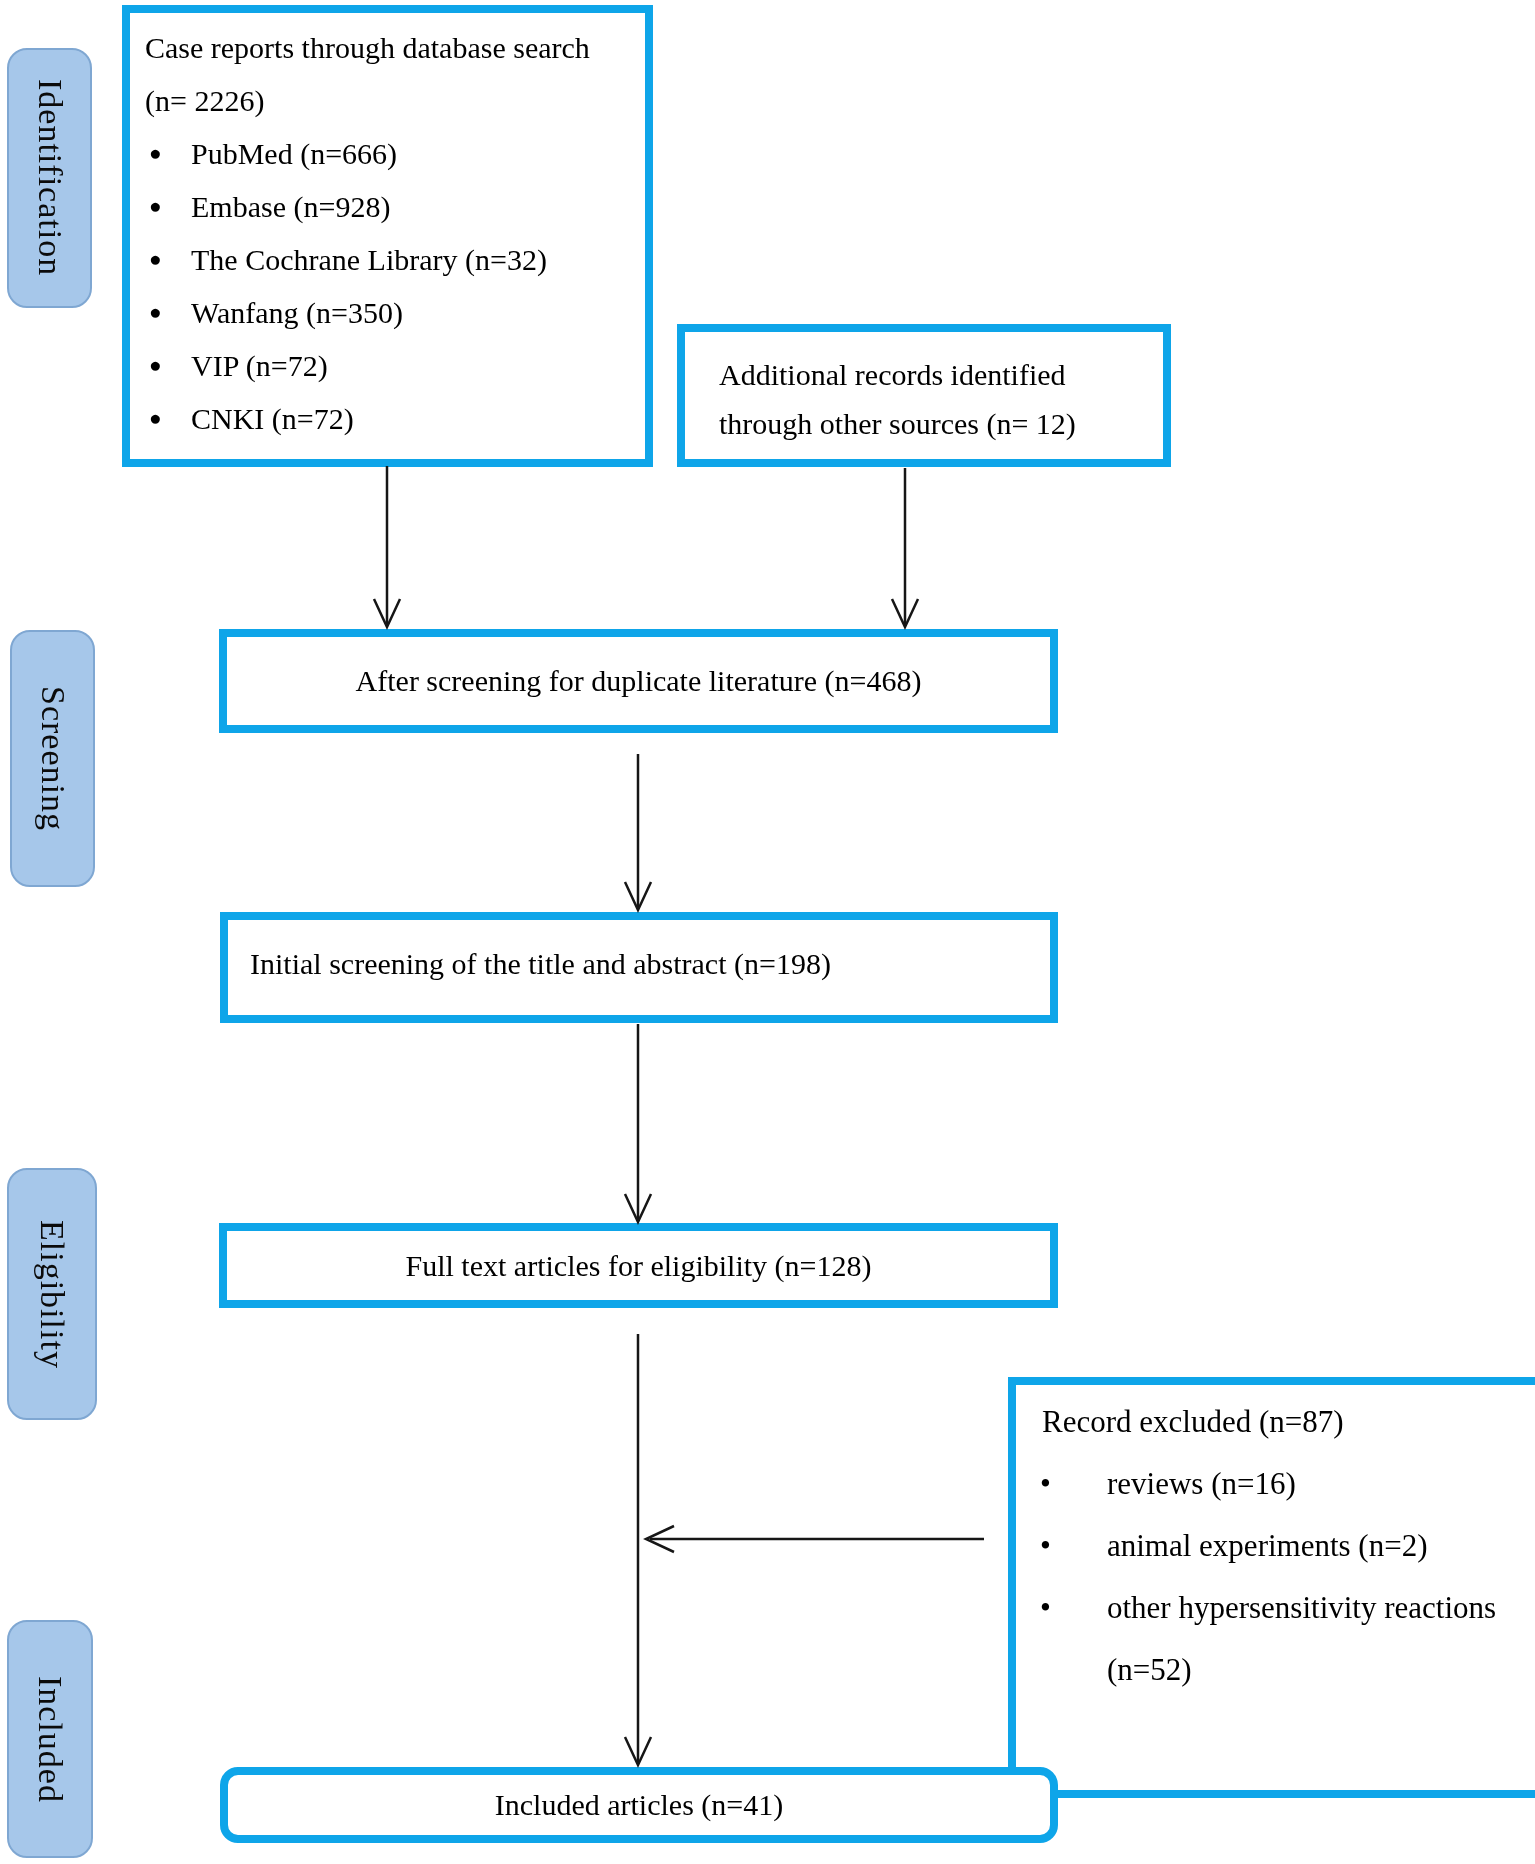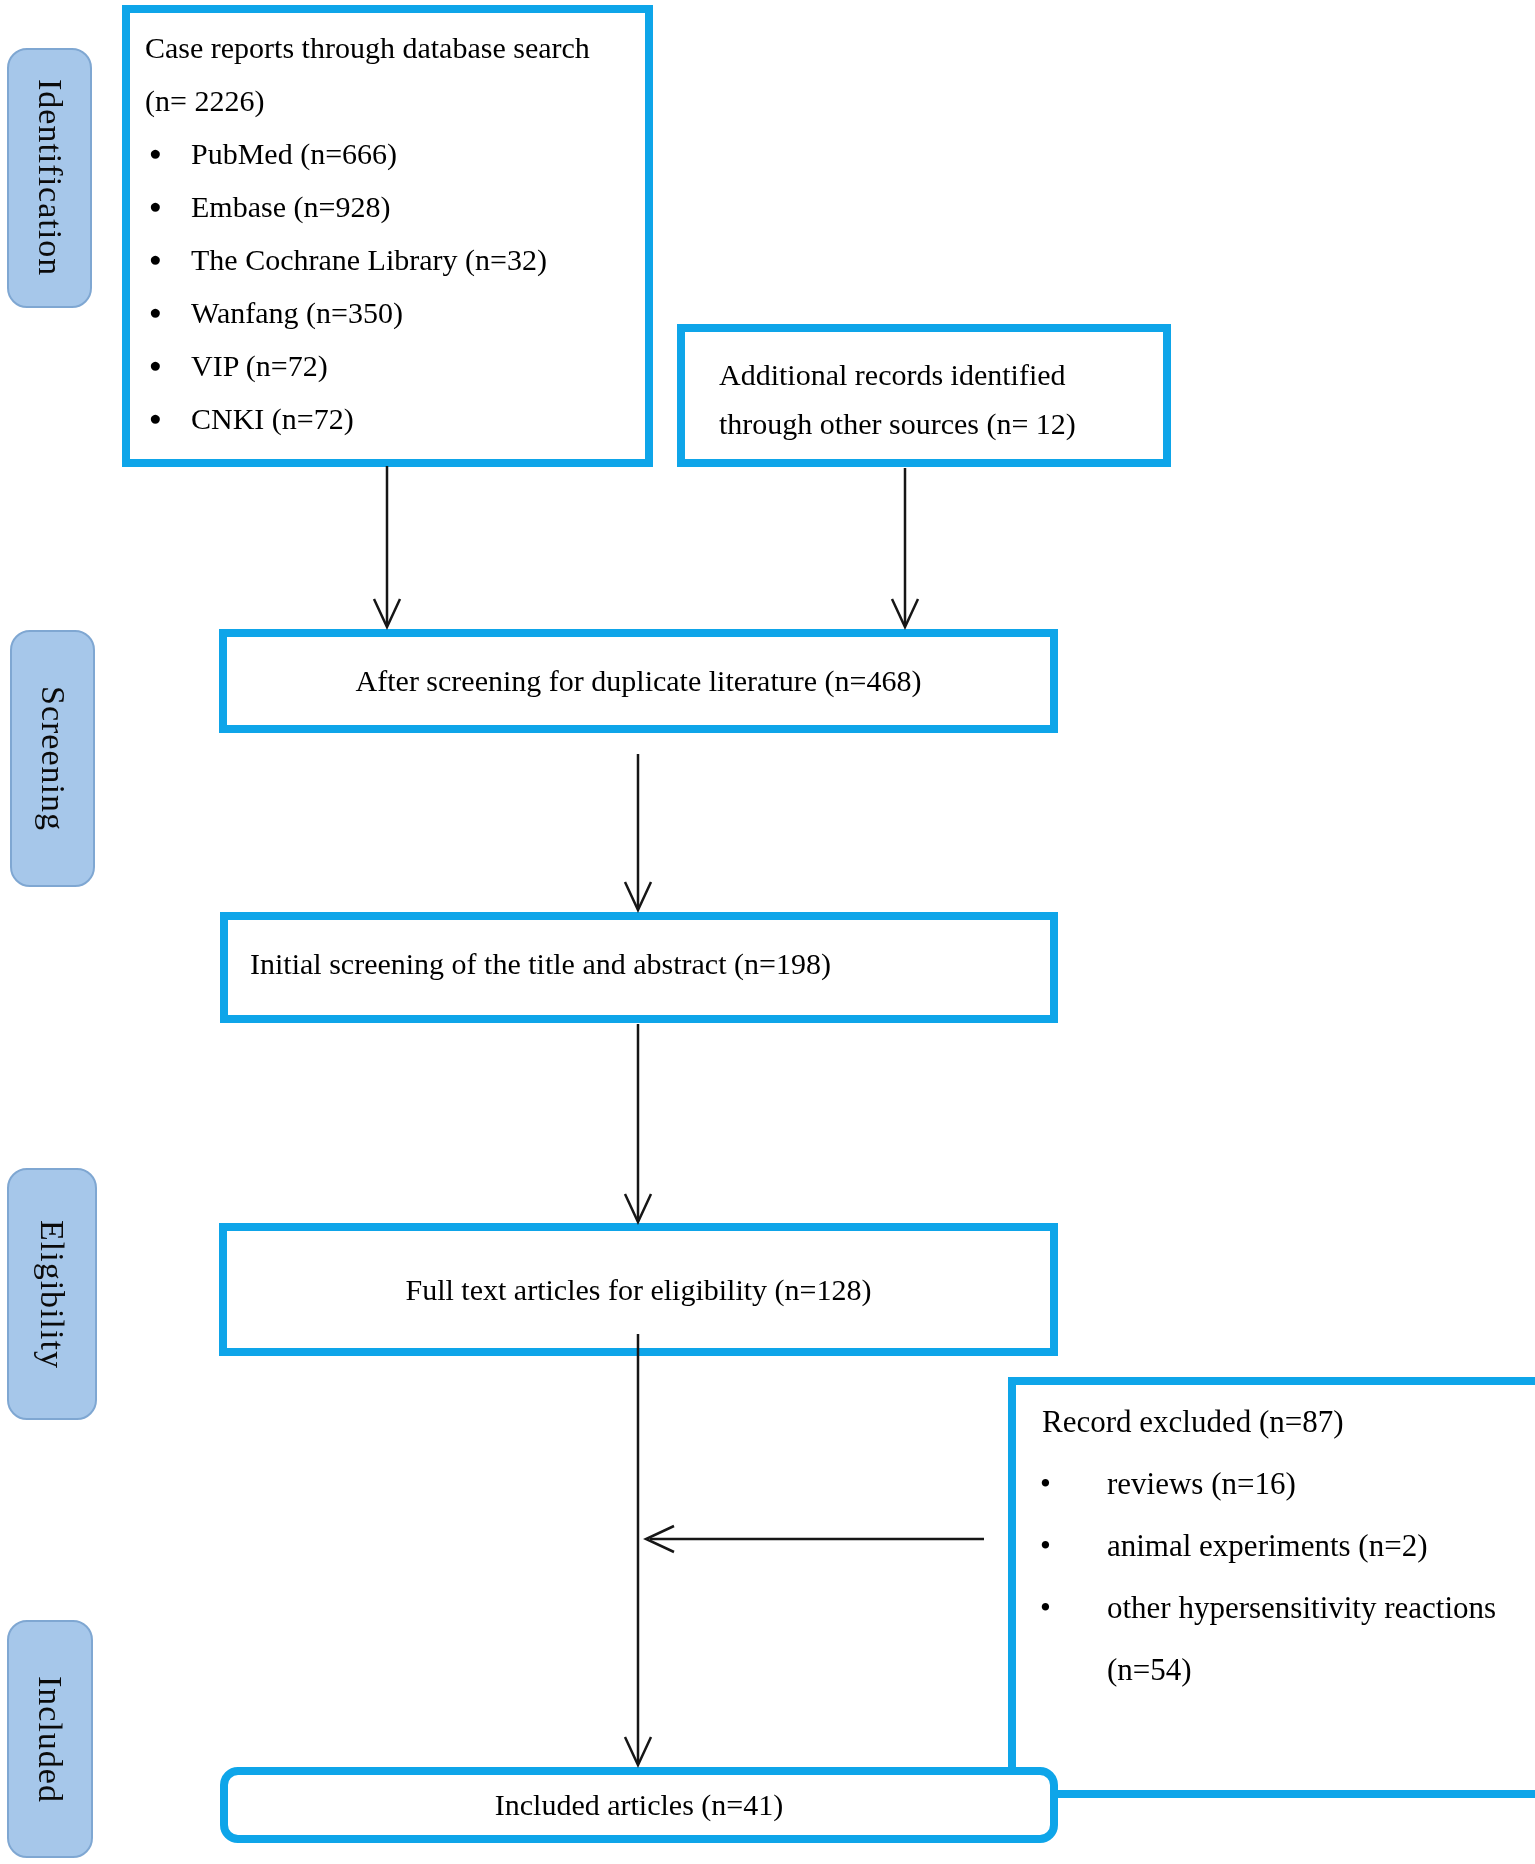--- a/index.html
+++ b/index.html
@@ -45,21 +45,21 @@
     font-size: 30px;
     line-height: 1.45;
   }
   .box-db        { left: 122px; top: 5px;    width: 531px; height: 462px; padding: 8px 8px 0 0; }
   .box-addl      { left: 677px; top: 324px;  width: 494px; height: 143px;
                    text-align: left; padding: 18px 34px 0 34px; line-height: 49px; }
   .box-dedup     { left: 219px; top: 629px;  width: 839px; height: 104px;
                    display: flex; align-items: center; justify-content: center; }
   .box-initial   { left: 220px; top: 912px;  width: 838px; height: 111px;
                    display: flex; align-items: center; padding-left: 22px; padding-bottom: 8px; }
-  .box-fulltext  { left: 219px; top: 1223px; width: 839px; height: 133px;
+  .box-fulltext  { left: 219px; top: 1223px; width: 839px; height: 85px;
                    display: flex; align-items: center; justify-content: center; }
   .box-excluded  { left: 984px; top: 1377px; width: 541px; height: 421px;
                    font-size: 31px; line-height: 62px; padding-top: 6px; margin-left: 24px; }
   .box-included  { left: 220px; top: 1767px; width: 838px; height: 76px;
                    display: flex; align-items: center; justify-content: center; border-radius: 18px; }
 
   
   .box-db .row   { height: 53px; display: flex; align-items: center; white-space: nowrap; }
   .box-db .plain { padding-left: 15px; }
   .box-db .bullet-row { padding-left: 19px; }
@@ -144,21 +144,21 @@
     <div class="item">
       <span class="dot">•</span>
       <span>reviews (n=16)</span>
     </div>
     <div class="item">
       <span class="dot">•</span>
       <span>animal experiments (n=2)</span>
     </div>
     <div class="item">
       <span class="dot">•</span>
-      <span>other hypersensitivity reactions (n=54)</span>
+      <span>other hypersensitivity reactions (n=52)</span>
     </div>
   </div>
 
   <div class="fbox box-included">
     <span>Included articles (n=41)</span>
   </div>
 
   <svg class="arrows" width="1535" height="1864" viewBox="0 0 1535 1864">
 
     <g>

